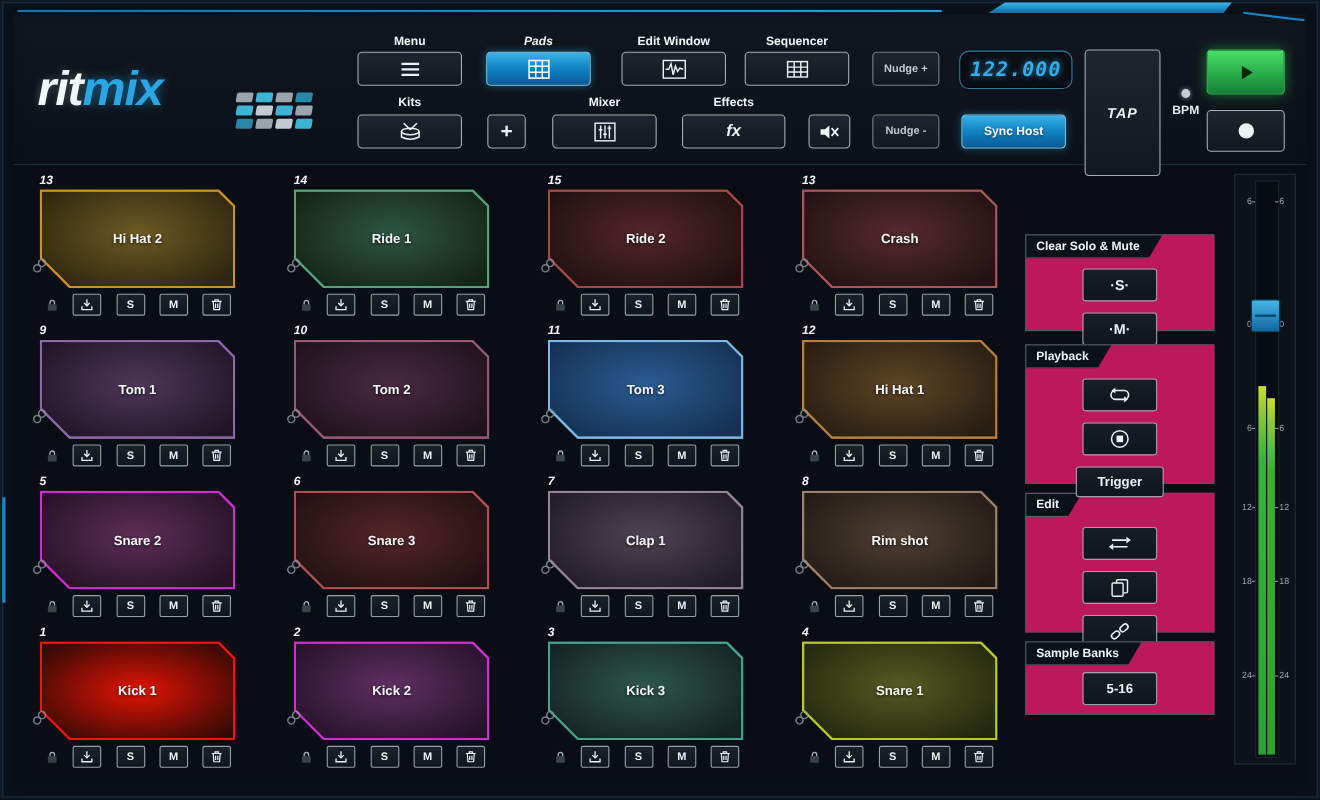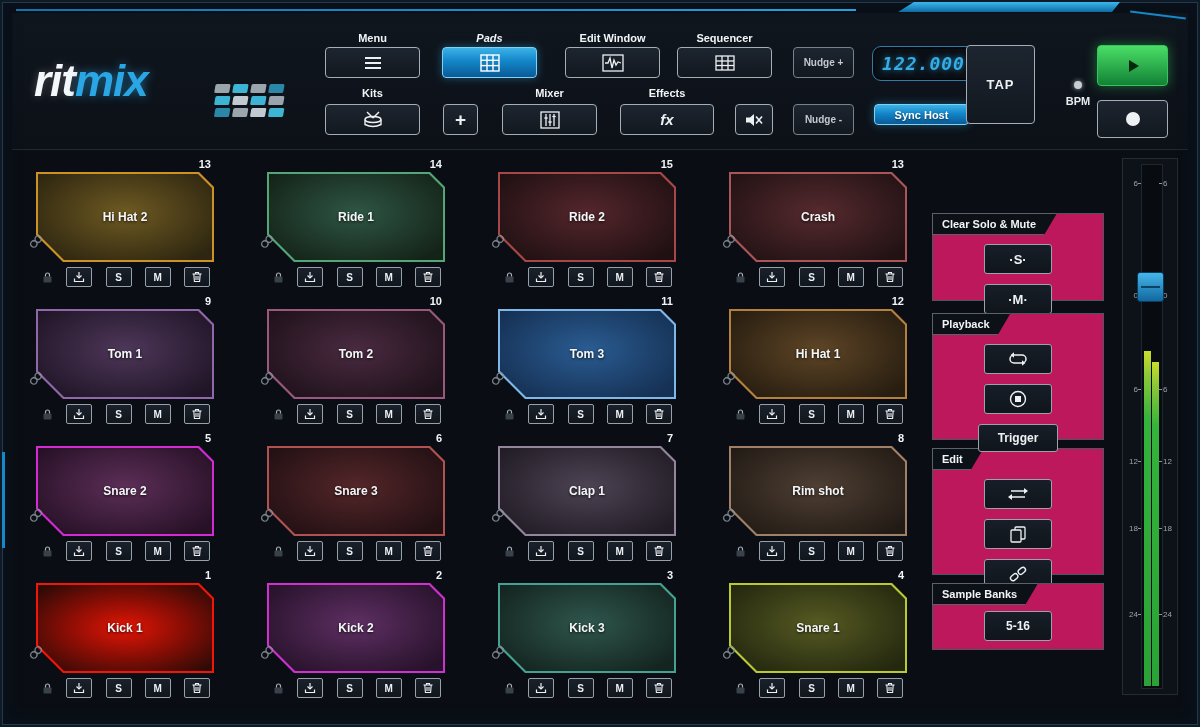--- a/index.html
+++ b/index.html
@@ -45,21 +45,21 @@
   
   .logo{position:absolute;left:34px;top:56px;font-size:44px;font-weight:800;font-style:italic;
       letter-spacing:-1px;z-index:5;}
   .logo .w{color:#f4f8fb;text-shadow:0 0 8px rgba(255,255,255,.25);}
   .logo .b{color:#2aa6e4;text-shadow:0 0 10px rgba(42,166,228,.6);}
   .logo-pads{position:absolute;left:210px;top:82px;transform:skewX(-10deg);z-index:5;}
   
   .pad-grid{position:absolute;left:36px;top:158px;display:grid;
       grid-template-columns:repeat(4,178px);column-gap:53px;row-gap:8px;z-index:5;}
   .pad-cell{position:relative;width:178px;height:129px;}
-  .pad-number{height:14px;font-size:11px;font-weight:bold;color:#f2f5f7;text-align:right;padding-right:3px;}
+  .pad-number{height:14px;font-size:11px;font-weight:bold;color:#f2f5f7;text-align:left;padding-right:3px;font-style:italic;}
   .pad-shape{position:relative;height:90px;background:var(--pb);cursor:pointer;
       clip-path:polygon(0 0,calc(100% - 15px) 0,100% 15px,100% 100%,27px 100%,0 calc(100% - 27px));}
   .pad-inner{position:absolute;inset:2px;display:flex;align-items:center;justify-content:center;
       clip-path:polygon(0 0,calc(100% - 14px) 0,100% 14px,100% 100%,26px 100%,0 calc(100% - 26px));
       background:radial-gradient(ellipse at 50% 45%,var(--b1) 0%,var(--b2) 88%);}
   .pad-cell.glow .pad-inner{background:radial-gradient(ellipse at 50% 50%,#e11505 0%,#8e0e05 45%,#2c0a06 95%);}
   .pad-label{font-size:12px;font-weight:bold;color:#f4f6f8;text-shadow:0 1px 3px rgba(0,0,0,.8);}
   .chain-icon{position:absolute;left:-8px;top:78px;transform:rotate(-48deg);opacity:.85;}
   .pad-controls{display:flex;align-items:center;justify-content:space-between;
       padding:5px 4px 0 6px;}
@@ -198,23 +198,23 @@
         <line x1="13" y1="6.5" x2="19" y2="13.5" stroke="#eef1f4" stroke-width="1.6"></line>
       </svg>
   </button>
 
   <button class="tb-btn nudge" style="left:793px;top:47px;width:61px;height:31px;border-color:#79818a;">Nudge +</button>
   <button class="tb-btn nudge" style="left:793px;top:104px;width:61px;height:31px;border-color:#79818a;">Nudge -</button>
 
   <div class="bpm-display">
       <span>122.000</span>
     </div>
-  <button class="tb-btn blue sync" style="left:874px;top:104px;width:95px;height:21px;">Sync Host</button>
-
-  <button class="tb-btn tap" style="left:966px;top:45px;width:69px;height:79px;">TAP</button>
+  <button class="tb-btn blue sync" style="left:874px;top:104px;width:95px;height:31px;">Sync Host</button>
+
+  <button class="tb-btn tap" style="left:986px;top:45px;width:69px;height:115px;font-style:italic;">TAP</button>
 
   <div class="bpm-led"></div>
   <div class="bpm-txt">BPM</div>
 
   <button class="tb-btn play-btn" style="left:1097px;top:45px;width:71px;height:41px;">
     <svg width="20" height="20" viewBox="0 0 20 20">
         <polygon points="6,4 16,10 6,16" fill="#06280f"></polygon>
       </svg>
   </button>
   <button class="tb-btn" style="left:1097px;top:100px;width:71px;height:38px;">

